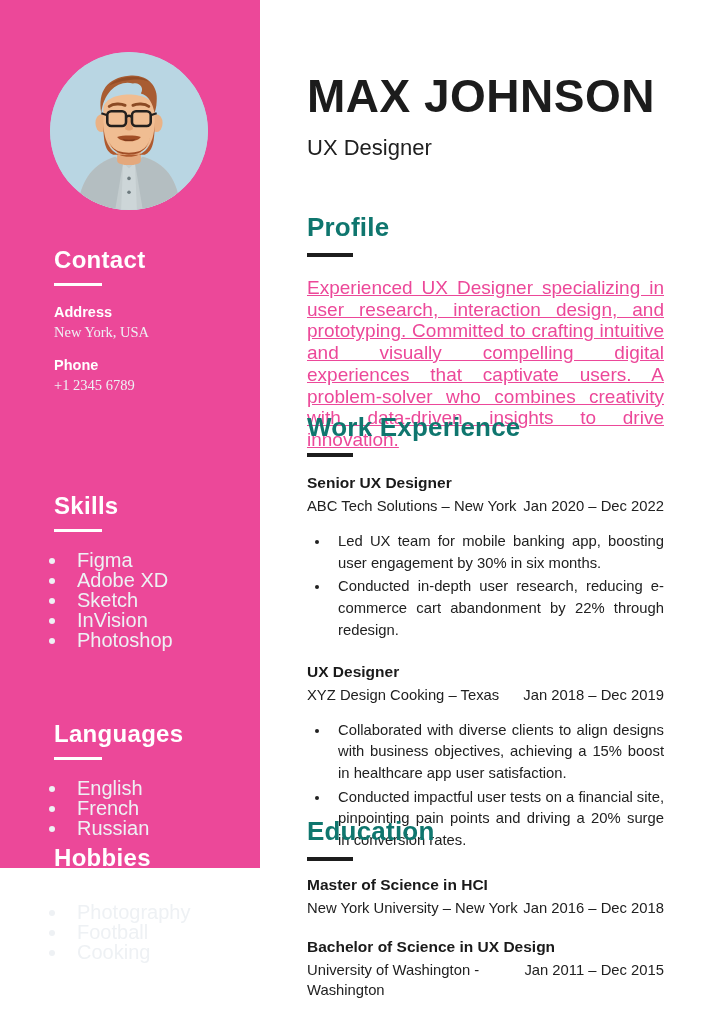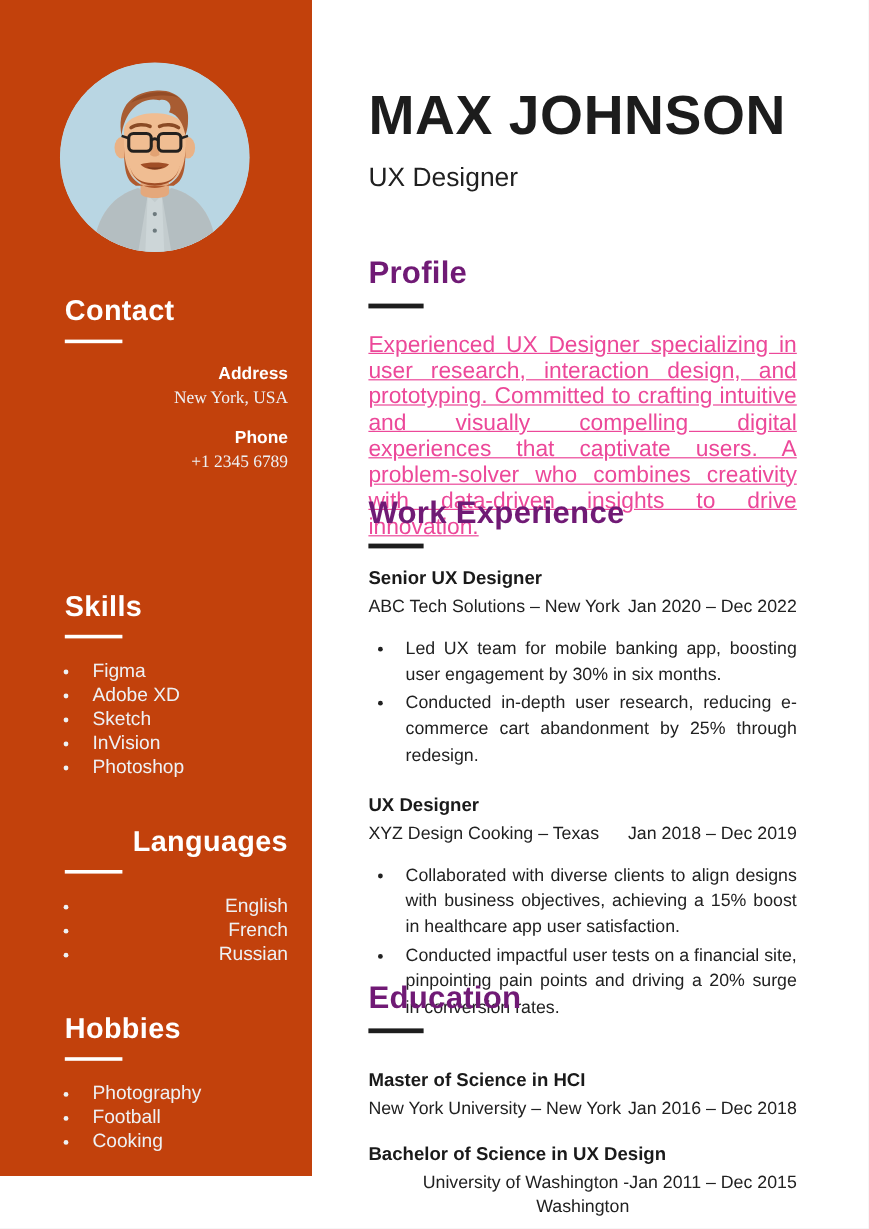--- a/index.html
+++ b/index.html
@@ -12,60 +12,60 @@
     height: 1024px;
     background: #ffffff;
     margin: 0 auto;
     overflow: hidden;
   }
 
   
   .sidebar {
     position: absolute;
     left: 0; top: 0;
-    width: 260px; height: 980px;
-    background: #c2410c;
+    width: 260px; height: 868px;
+    background: #ec4899;
     color: #f2f4f6;
   }
   .photo-wrap {
     position: absolute;
     left: 50px; top: 52px;
     width: 158px; height: 158px;
     border-radius: 50%;
     overflow: hidden;
     background: #b9d6e3;
   }
   .photo-wrap svg { display: block; width: 158px; height: 158px; }
 
   .side-section { position: absolute; left: 54px; width: 186px; }
   .side-section.contact   { top: 246px; }
   .side-section.skills    { top: 492px; }
-  .side-section.languages { top: 688px; text-align: right; }
+  .side-section.languages { top: 720px; }
   .side-section.hobbies   { top: 844px; }
 
   .side-heading {
     font-size: 24px;
     font-weight: 700;
     color: #ffffff;
     letter-spacing: 0.3px;
   }
   .side-rule {
     width: 48px; height: 3px;
     background: #ffffff;
     margin-top: 9px;
   }
-  .side-body { margin-top: 16px; text-align: right; }
+  .side-body { margin-top: 16px; }
 
   .contact-group { margin-bottom: 13px; }
   .contact-label { font-size: 14.5px; font-weight: 700; line-height: 20px; color: #ffffff; }
   .contact-value { font-size: 14.5px; line-height: 20px; color: #eef1f4; font-family: Liberation Serif, serif; }
 
   .side-list { list-style: disc outside; padding-left: 14px; margin-top: 18px; }
   .side-list li {
-    font-size: 16px;
+    font-size: 20px;
     line-height: 20px;
     padding-left: 9px;
     color: #eef1f4;
   }
 
   
   .main { position: absolute; left: 307px; width: 357px; color: #1f1f1f; }
   .main.header-block { top: 72px; }
   .main.profile-sec  { top: 212px; }
   .main.work-sec     { top: 412px; }
@@ -77,21 +77,21 @@
     letter-spacing: 0.5px;
     color: #1c1c1c;
     line-height: 1.05;
     white-space: nowrap;
   }
   .role { font-size: 22px; margin-top: 15px; color: #202020; }
 
   .main-heading {
     font-size: 26px;
     font-weight: 700;
-    color: #701a75;
+    color: #0f766e;
     letter-spacing: 0.2px;
   }
   .main-rule {
     width: 46px; height: 4px;
     background: #1d1d1d;
     margin-top: 10px;
   }
 
   .profile-text {
     margin-top: 20px;
@@ -105,35 +105,34 @@
   .job { margin-top: 16px; }
   .job + .job { margin-top: 20px; }
   .job-title, .degree { font-size: 15.5px; font-weight: 700; color: #1a1a1a; line-height: 20px; }
   .meta-row {
     display: flex;
     justify-content: space-between;
     margin-top: 3px;
     font-size: 14.8px;
     color: #212121;
     line-height: 20px;
-    text-align: right;
   }
   .meta-row .dates { white-space: nowrap; }
 
   .bullets { list-style: disc outside; padding-left: 23px; margin-top: 15px; }
   .bullets li {
     font-size: 14.8px;
     line-height: 21.7px;
     padding-left: 8px;
     text-align: justify;
     margin-bottom: 2px;
     color: #212121;
   }
 
-  .edu-item { margin-top: 30px; }
+  .edu-item { margin-top: 14px; }
   .edu-item + .edu-item { margin-top: 19px; }
 </style>
 </head>
 <body>
 
 <div class="page">
 
   <aside class="sidebar">
 
     <div class="photo-wrap">
@@ -249,21 +248,21 @@
     <div class="main-rule"></div>
 
     <div class="job">
       <div class="job-title">Senior UX Designer</div>
       <div class="meta-row">
         <span class="company">ABC Tech Solutions – New York</span>
         <span class="dates">Jan 2020 – Dec 2022</span>
       </div>
       <ul class="bullets">
         <li>Led UX team for mobile banking app, boosting user engagement by 30% in six months.</li>
-        <li>Conducted in-depth user research, reducing e-commerce cart abandonment by 25% through redesign.</li>
+        <li>Conducted in-depth user research, reducing e-commerce cart abandonment by 22% through redesign.</li>
       </ul>
     </div>
 
     <div class="job">
       <div class="job-title">UX Designer</div>
       <div class="meta-row">
         <span class="company">XYZ Design Cooking – Texas</span>
         <span class="dates">Jan 2018 – Dec 2019</span>
       </div>
       <ul class="bullets">

